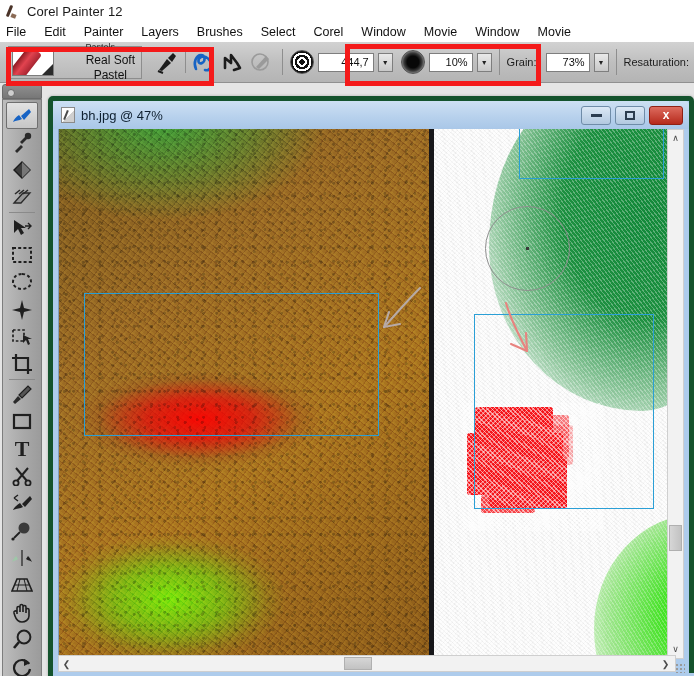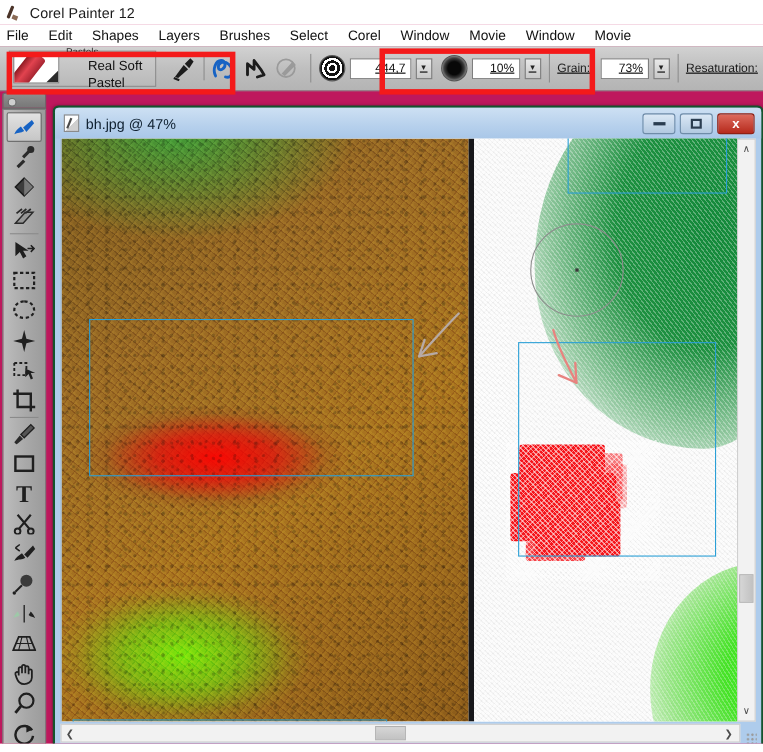--- a/index.html
+++ b/index.html
@@ -6,21 +6,21 @@
   html, body {
     margin: 0; padding: 0;
     width: 694px; height: 684px;
     overflow: hidden;
     font-family: "Liberation Sans", sans-serif;
     background: #ffffff;
   }
   #app {
     position: relative;
     width: 694px; height: 676px;
-    background: #be185d;
+    background: #e5e5e5;
     overflow: hidden;
   }
 
   
   .app-titlebar {
     position: absolute; left: 0; top: 0; width: 694px; height: 22px;
     background: #ffffff;
     display: flex; align-items: center; gap: 6px;
     padding-left: 6px;
   }
@@ -51,21 +51,21 @@
     font-size: 12.5px; color: #111; padding: 0 9px; line-height: 20px;
     white-space: nowrap; cursor: default;
   }
   .menu-item:first-child { padding-left: 6px; text-align: center; }
 
   
   .propbar {
     position: absolute; left: 0; top: 42px; width: 694px; height: 41px;
     background: linear-gradient(#d2d2d2, #bfbfbf 50%, #b4b4b4);
     border-bottom: 1px solid #909090;
-    display: flex; align-items: center;
+    display: flex; align-items: center; text-align: center;
   }
   .brush-selector {
     margin-left: 8px; width: 200px; height: 33px;
     background: linear-gradient(#cfcfcf, #b9b9b9);
     border: 1px solid #8d8d8d;
     display: flex; align-items: center; gap: 6px; padding-left: 3px;
   }
   .brush-thumb {
     width: 42px; height: 27px; background: #ffffff;
     border: 1px solid #7d7d7d; position: relative; overflow: hidden;
@@ -95,21 +95,21 @@
     display: flex; align-items: center; gap: 3px; margin-left: 12px;
   }
   .method-icon {
     width: 26px; height: 28px; display: flex; align-items: center;
     justify-content: center; font-size: 22px; line-height: 1;
     color: #1c1c1c;
   }
   .method-icon.blue { color: #1763c4; }
   .method-icon.grey { color: #9a9a9a; }
 
-  .ctrl-group { display: flex; align-items: center; gap: 4px; text-decoration: underline; }
+  .ctrl-group { display: flex; align-items: center; gap: 4px; }
   .dab-icon {
     width: 24px; height: 24px; border-radius: 50%;
     background: radial-gradient(circle, #111 0 18%, #fff 18% 31%, #111 31% 46%, #fff 46% 60%, #111 60% 76%, #d8d8d8 76% 100%);
     border: 1px solid #555; flex: 0 0 auto;
   }
   .dab-icon.soft {
     background: radial-gradient(circle, #080808 0 38%, #3b3b3b 58%, #bdbdbd 85%, #d6d6d6 100%);
   }
   .num-field {
     width: 56px; height: 19px; background: #ffffff;
@@ -155,21 +155,21 @@
   }
   .tool-btn svg { display: block; }
   .tool-sep {
     width: 26px; height: 1px; background: #8a8a8a; margin: 1px 0;
   }
 
   
   .docwin {
     position: absolute; left: 48px; top: 96px; width: 646px; height: 588px;
     background: #aeccec;
-    border: 2px solid #14532d; border-radius: 5px 5px 0 0;
+    border: 5px solid #14532d; border-radius: 5px 5px 0 0;
     box-shadow: 0 0 3px rgba(0,0,0,.25);
   }
   .doc-titlebar {
     height: 28px; display: flex; align-items: center; padding-left: 8px;
     background: linear-gradient(#cde0f3, #b6d0ec 60%, #a9c7e8);
     border-radius: 4px 4px 0 0;
   }
   .doc-icon {
     width: 14px; height: 16px; position: relative; margin-right: 6px;
     background: linear-gradient(135deg,#fdfdfd 0 55%, #cfcfcf 55%);
@@ -328,21 +328,21 @@
 <div id="app">
 
   <div class="app-titlebar">
     <span class="painter-logo"></span>
     <span class="app-title-text">Corel Painter 12</span>
   </div>
 
   <div class="menubar">
     <div class="menu-item">File</div>
     <div class="menu-item">Edit</div>
-    <div class="menu-item">Shapes</div>
+    <div class="menu-item">Painter</div>
     <div class="menu-item">Layers</div>
     <div class="menu-item">Brushes</div>
     <div class="menu-item">Select</div>
     <div class="menu-item">Corel</div>
     <div class="menu-item">Window</div>
     <div class="menu-item">Movie</div>
     <div class="menu-item">Window</div>
     <div class="menu-item">Movie</div>
   </div>
 

